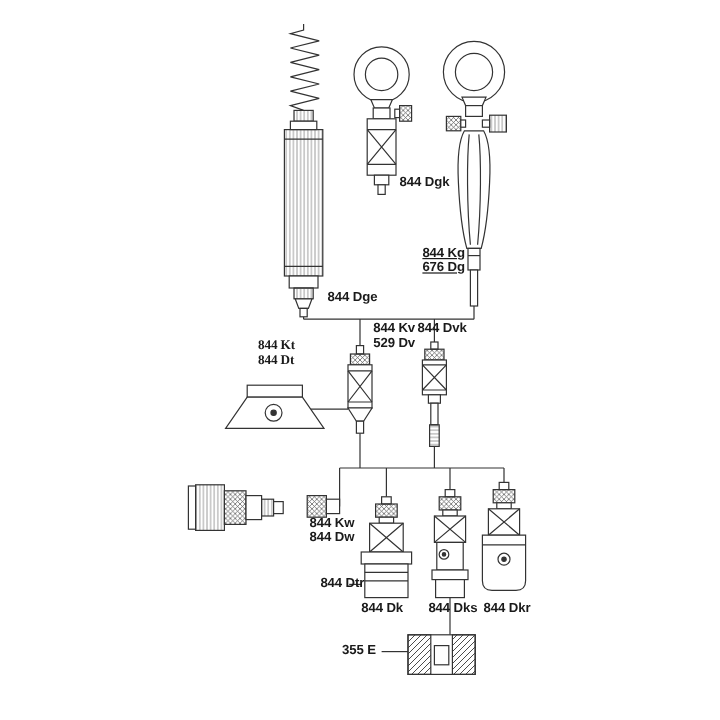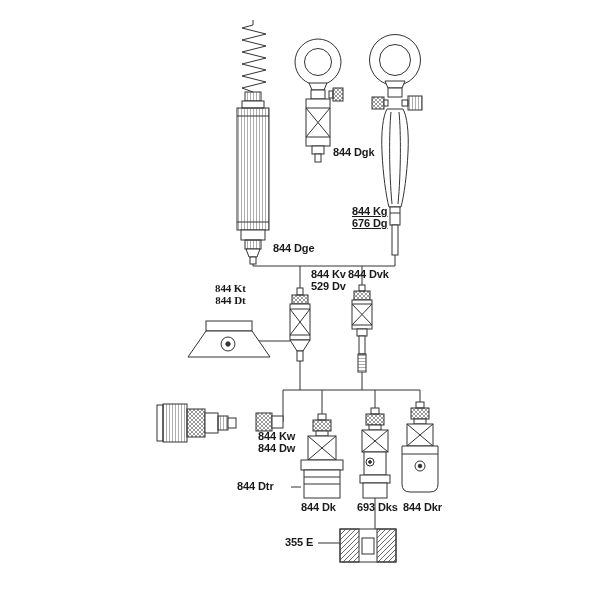--- a/index.html
+++ b/index.html
@@ -4,21 +4,20 @@
 <style>
   * { box-sizing: border-box; }
   html, body { margin: 0; padding: 0; background: #ffffff; }
   #stage {
     position: relative;
     width: 508px;
     height: 600px;
     background: #ffffff;
     font-family: "Liberation Sans", sans-serif;
     overflow: hidden;
-    text-align: center;
   }
   #drawing { position: absolute; left: 0; top: 0; }
   .lbl {
     position: absolute;
     font-weight: bold;
     font-size: 11px;
     line-height: 12px;
     color: #1a1a1a;
     white-space: nowrap;
     letter-spacing: -0.1px;
@@ -195,23 +194,23 @@
   <div class="lbl" style="left:215px; top:282px;font-family:Liberation Serif, serif;">
     <div>844 Kt</div>
     <div>844 Dt</div>
   </div>
 
   <div class="lbl" style="left:258px; top:430px;">
     <div>844 Kw</div>
     <div>844 Dw</div>
   </div>
 
-  <div class="lbl" style="left:237px; top:480px;">844 Dtr</div>
+  <div class="lbl" style="left:267px; top:480px;">844 Dtr</div>
 
   <div class="lbl" style="left:301px; top:501px;">844 Dk</div>
 
-  <div class="lbl" style="left:357px; top:501px;">693 Dks</div>
+  <div class="lbl" style="left:357px; top:501px;">844 Dks</div>
 
   <div class="lbl" style="left:403px; top:501px;">844 Dkr</div>
 
   <div class="lbl" style="left:285px; top:536px;">355 E</div>
 
 </div>
 
 </body></html>

